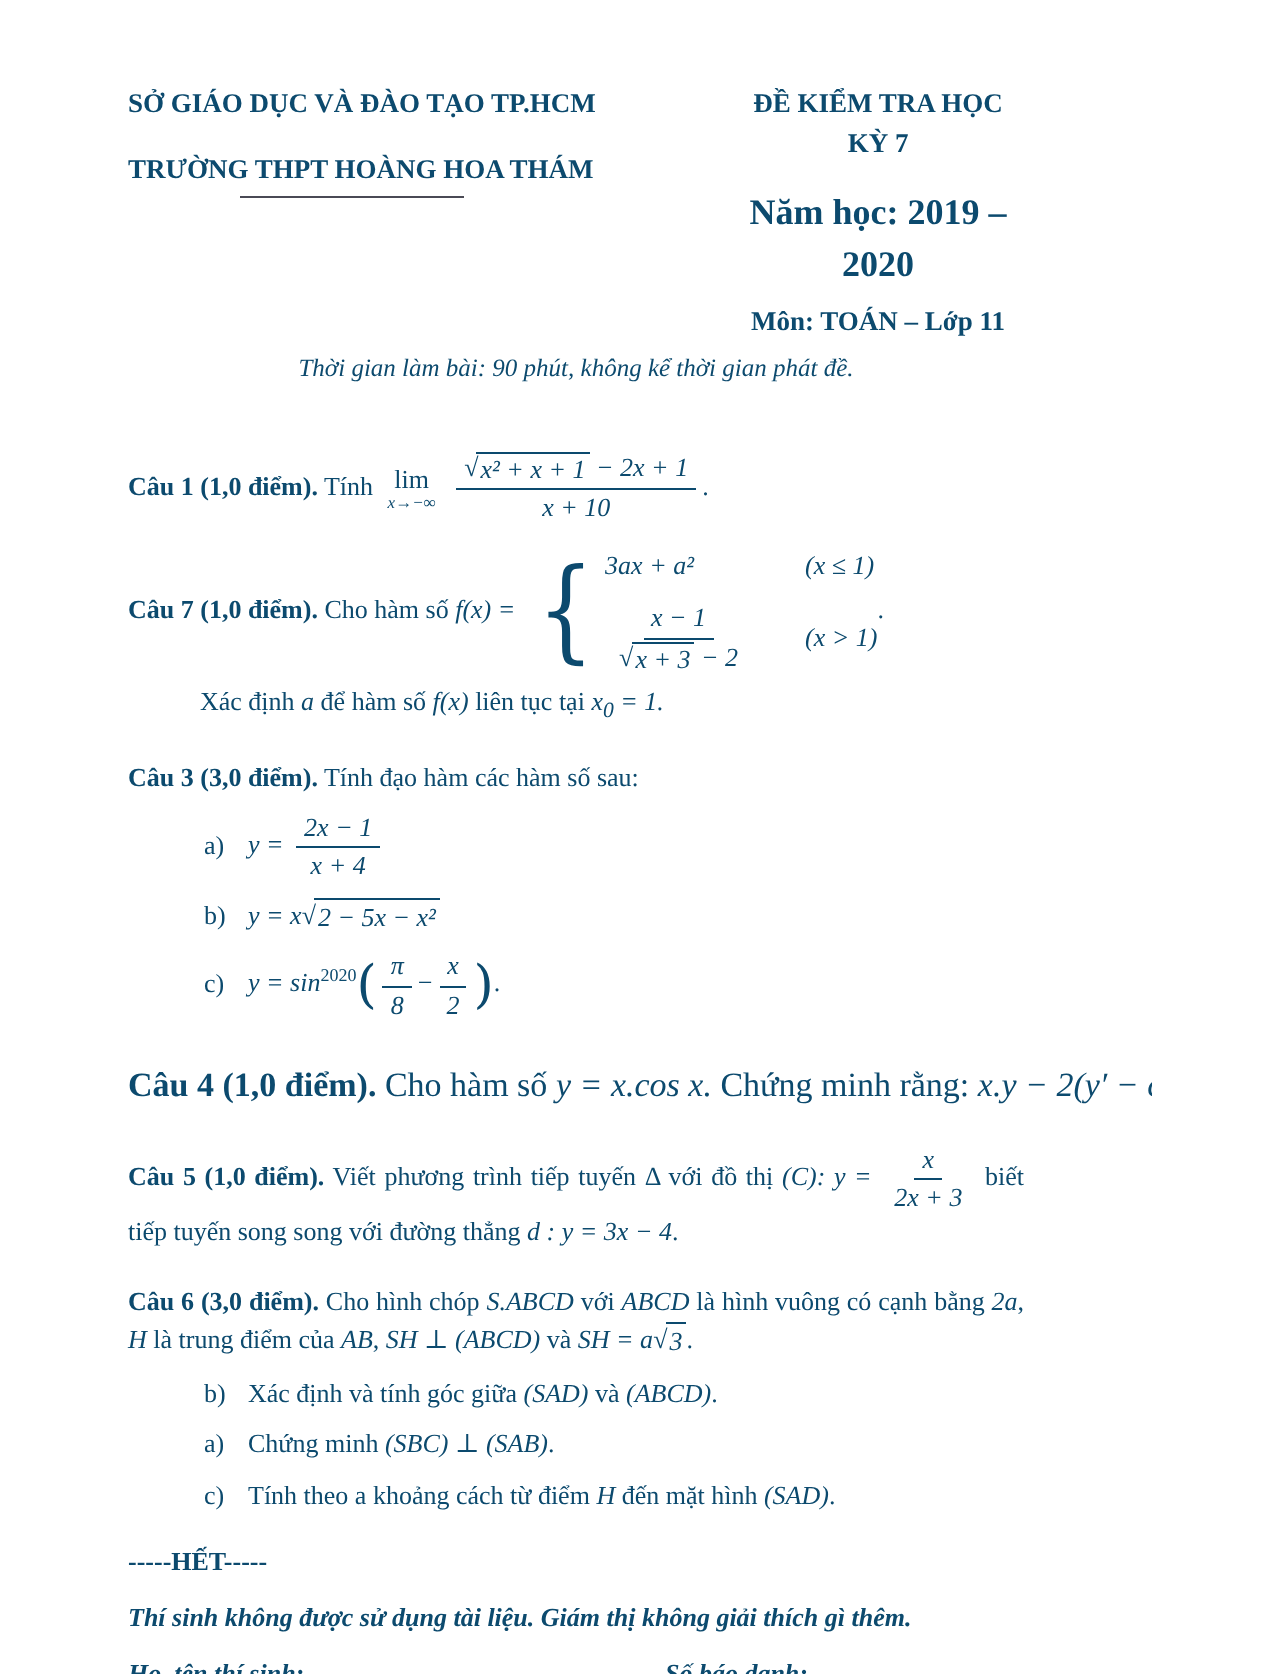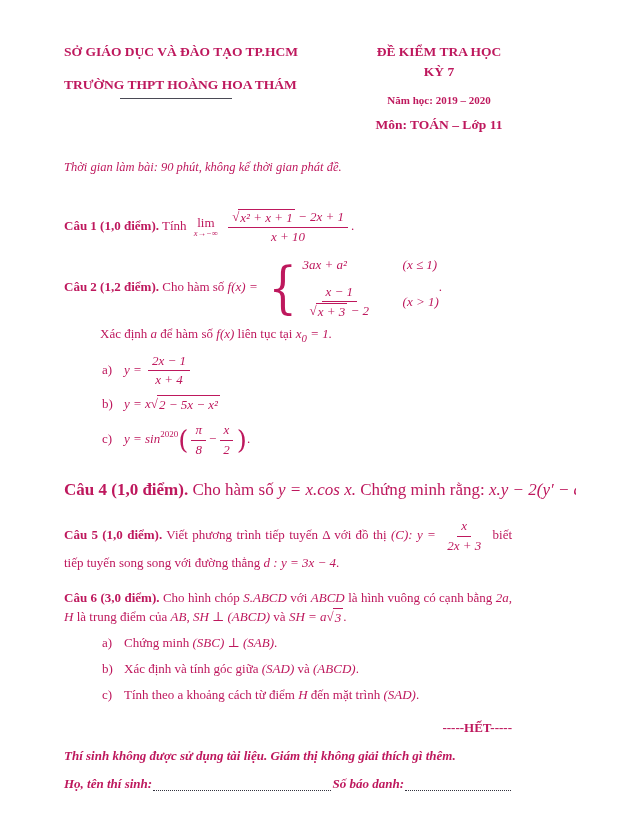--- a/index.html
+++ b/index.html
@@ -1,33 +1,33 @@
 <!DOCTYPE html>
 <html><head>
 <meta charset="utf-8">
 <style>
   html,body { margin:0; padding:0; background:#ffffff; }
   .page {
     width:576px; height:837px; box-sizing:border-box;
     padding:42px 64px 0 64px; overflow:hidden; background:#ffffff;
-    color:#be185d;
+    color:#0c4a6e;
     font-family:"Liberation Serif","DejaVu Serif",serif;
     font-size:13px; line-height:1.45;
   }
   
   .header { display:flex; }
   .h-left { width:302px; }
   .hl1 { font-weight:bold; font-size:13.5px; white-space:nowrap; }
   .hl2 { font-weight:bold; font-size:13.5px; white-space:nowrap; margin-top:13px; }
   .h-underline { width:112px; border-top:1.4px solid #4a4a55; margin:4px 0 0 56px; }
   .h-right { flex:1; text-align:center; }
   .hr1 { font-weight:bold; font-size:13.5px; }
-  .hr2 { font-weight:bold; font-size:11px; margin-top:12px; }
+  .hr2 { font-weight:bold; font-size:18px; margin-top:12px; }
   .hr3 { font-weight:bold; font-size:13.5px; margin-top:6px; }
-  .time-note { text-align:left; font-style:italic; font-size:12.5px; margin-top:23px; }
+  .time-note { text-align:center; font-style:italic; font-size:12.5px; margin-top:4px; }
   
   .ql { font-weight:bold; }
   .m  { font-style:italic; }
   .q  { margin-top:16px; }
   .just { text-align:justify; }
   .qsub { margin:4px 0 0 36px; }
   .item { margin:7px 0 7px 38px; }
   .marker { display:inline-block; width:22px; }
   
   .frac { display:inline-flex; flex-direction:column; align-items:center;
@@ -45,21 +45,21 @@
            font-family:"DejaVu Serif",serif; transform:scaleX(.8); margin-right:2px; }
   .crows { display:inline-flex; flex-direction:column; gap:9px; }
   .crow  { display:flex; align-items:center; }
   .crow .expr { min-width:92px; display:inline-flex; justify-content:flex-start; }
   .crow .cond { margin-left:8px; white-space:nowrap; }
   .bigp { font-size:26px; font-weight:300; line-height:1; vertical-align:middle;
           font-family:"DejaVu Serif",serif; }
   sup.exp { font-size:9px; }
   .oneline { white-space:nowrap; font-size:17px; }
   
-  .het { text-align:right; font-weight:bold; margin-top:14px; }
+  .het { text-align:left; font-weight:bold; margin-top:14px; }
   .note { font-weight:bold; font-style:italic; margin-top:9px; }
   .nameline { display:flex; align-items:flex-end; font-weight:bold; font-style:italic; margin-top:9px; }
   .leader { border-bottom:1.6px dotted #33333f; margin:0 1px 3px; }
   .lead1 { flex:1; }
   .lead2 { flex:0 0 106px; }
   .nowrap { white-space:nowrap; }
 </style>
 </head>
 <body>
 
@@ -89,21 +89,21 @@
     <span class="frac m">
       <span class="num"><span class="sqrt">
             <span class="sign">√</span>
             <span class="sbody">x² + x + 1</span>
           </span>&nbsp;<span>− 2x + 1</span></span>
       <span class="den">x + 10</span>
     </span><span>.</span>
   </div>
 
   <div class="q" style="margin-top:6px;">
-    <span class="ql">Câu 2 (1,2 điểm).</span>
+    <span class="ql">Câu 7 (1,0 điểm).</span>
     <span>Cho hàm số</span>
     <span class="m">f(x) =</span>
     <span class="cases">
       <span class="brace">{</span>
       <span class="crows">
         <span class="crow">
           <span class="expr m">3ax + a²</span>
           <span class="cond m">(x ≤ 1)</span>
         </span>
         <span class="crow">
@@ -123,20 +123,24 @@
   </div>
   <div class="qsub">
     <span>Xác định</span>
     <span class="m">a</span>
     <span>để hàm số</span>
     <span class="m">f(x)</span>
     <span>liên tục tại</span>
     <span class="nowrap"><span class="m">x</span><sub class="m">0</sub><span class="m"> = 1.</span></span>
   </div>
 
+  <div class="q" style="margin-top:16px;">
+    <span class="ql">Câu 3 (3,0 điểm).</span>
+    <span>Tính đạo hàm các hàm số sau:</span>
+  </div>
   <div class="item">
     <span class="marker">a)</span><span class="m">y =</span>
     <span class="frac m">
       <span class="num">2x − 1</span>
       <span class="den">x + 4</span>
     </span>
   </div>
   <div class="item">
     <span class="marker">b)</span><span class="m">y = x</span><span class="sqrt m">
         <span class="sign">√</span>
@@ -185,33 +189,33 @@
     <span>là trung điểm của</span>
     <span class="m">AB</span><span>,</span>
     <span class="m">SH ⊥ (ABCD)</span>
     <span>và</span>
     <span class="nowrap"><span class="m">SH = a</span><span class="sqrt m">
           <span class="sign">√</span>
           <span class="sbody">3</span>
         </span><span>.</span></span>
   </div>
   <div class="item">
-    <span class="marker">a)</span><span>Chứng minh</span>
-    <span class="m">(SBC) ⊥ (SAB)</span><span>.</span>
-  </div>
-  <div class="item">
     <span class="marker">b)</span><span>Xác định và tính góc giữa</span>
     <span class="m">(SAD)</span>
     <span>và</span>
     <span class="m">(ABCD)</span><span>.</span>
   </div>
   <div class="item">
+    <span class="marker">a)</span><span>Chứng minh</span>
+    <span class="m">(SBC) ⊥ (SAB)</span><span>.</span>
+  </div>
+  <div class="item">
     <span class="marker">c)</span><span>Tính theo a khoảng cách từ điểm</span>
     <span class="m">H</span>
-    <span>đến mặt trình</span>
+    <span>đến mặt hình</span>
     <span class="m">(SAD)</span><span>.</span>
   </div>
 
   <div class="het">-----HẾT-----</div>
   <div class="note">Thí sinh không được sử dụng tài liệu. Giám thị không giải thích gì thêm.</div>
   <div class="nameline">
     <span>Họ, tên thí sinh:</span>
     <span class="leader lead1"></span>
     <span>Số báo danh:</span>
     <span class="leader lead2"></span>

